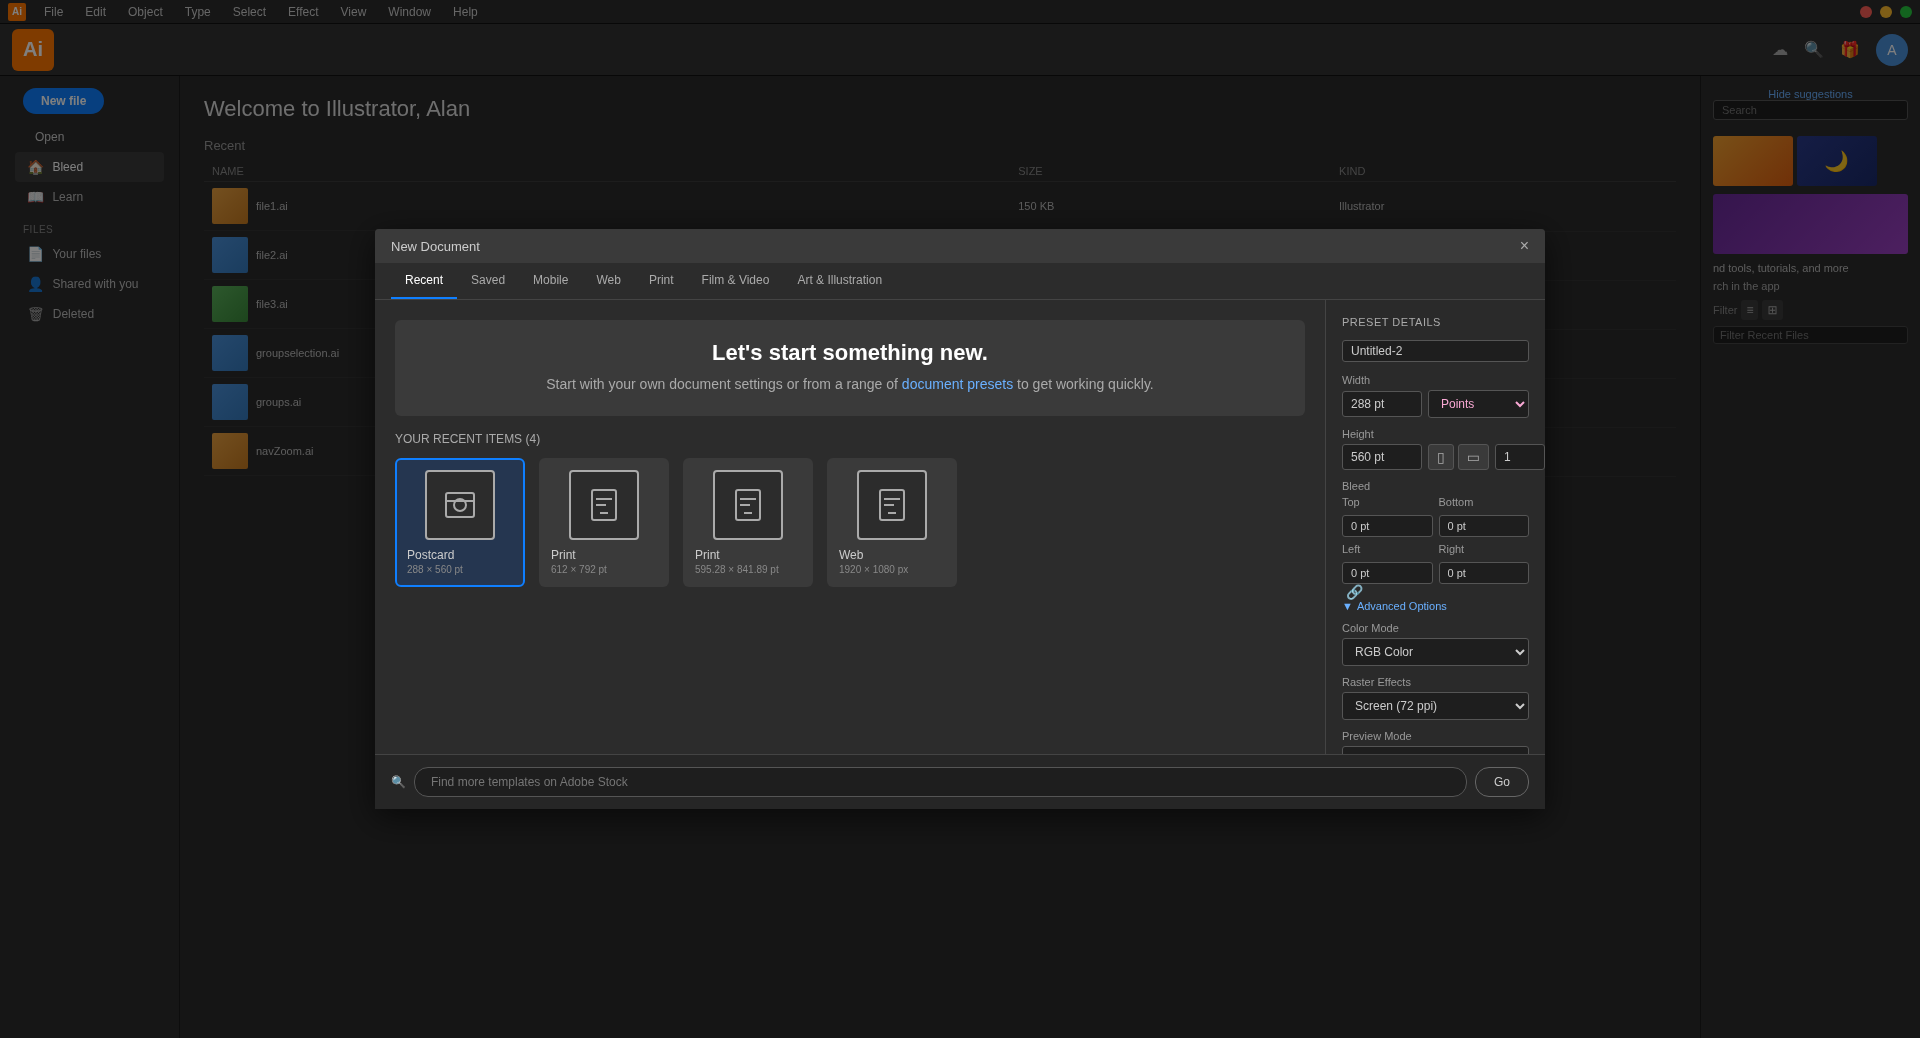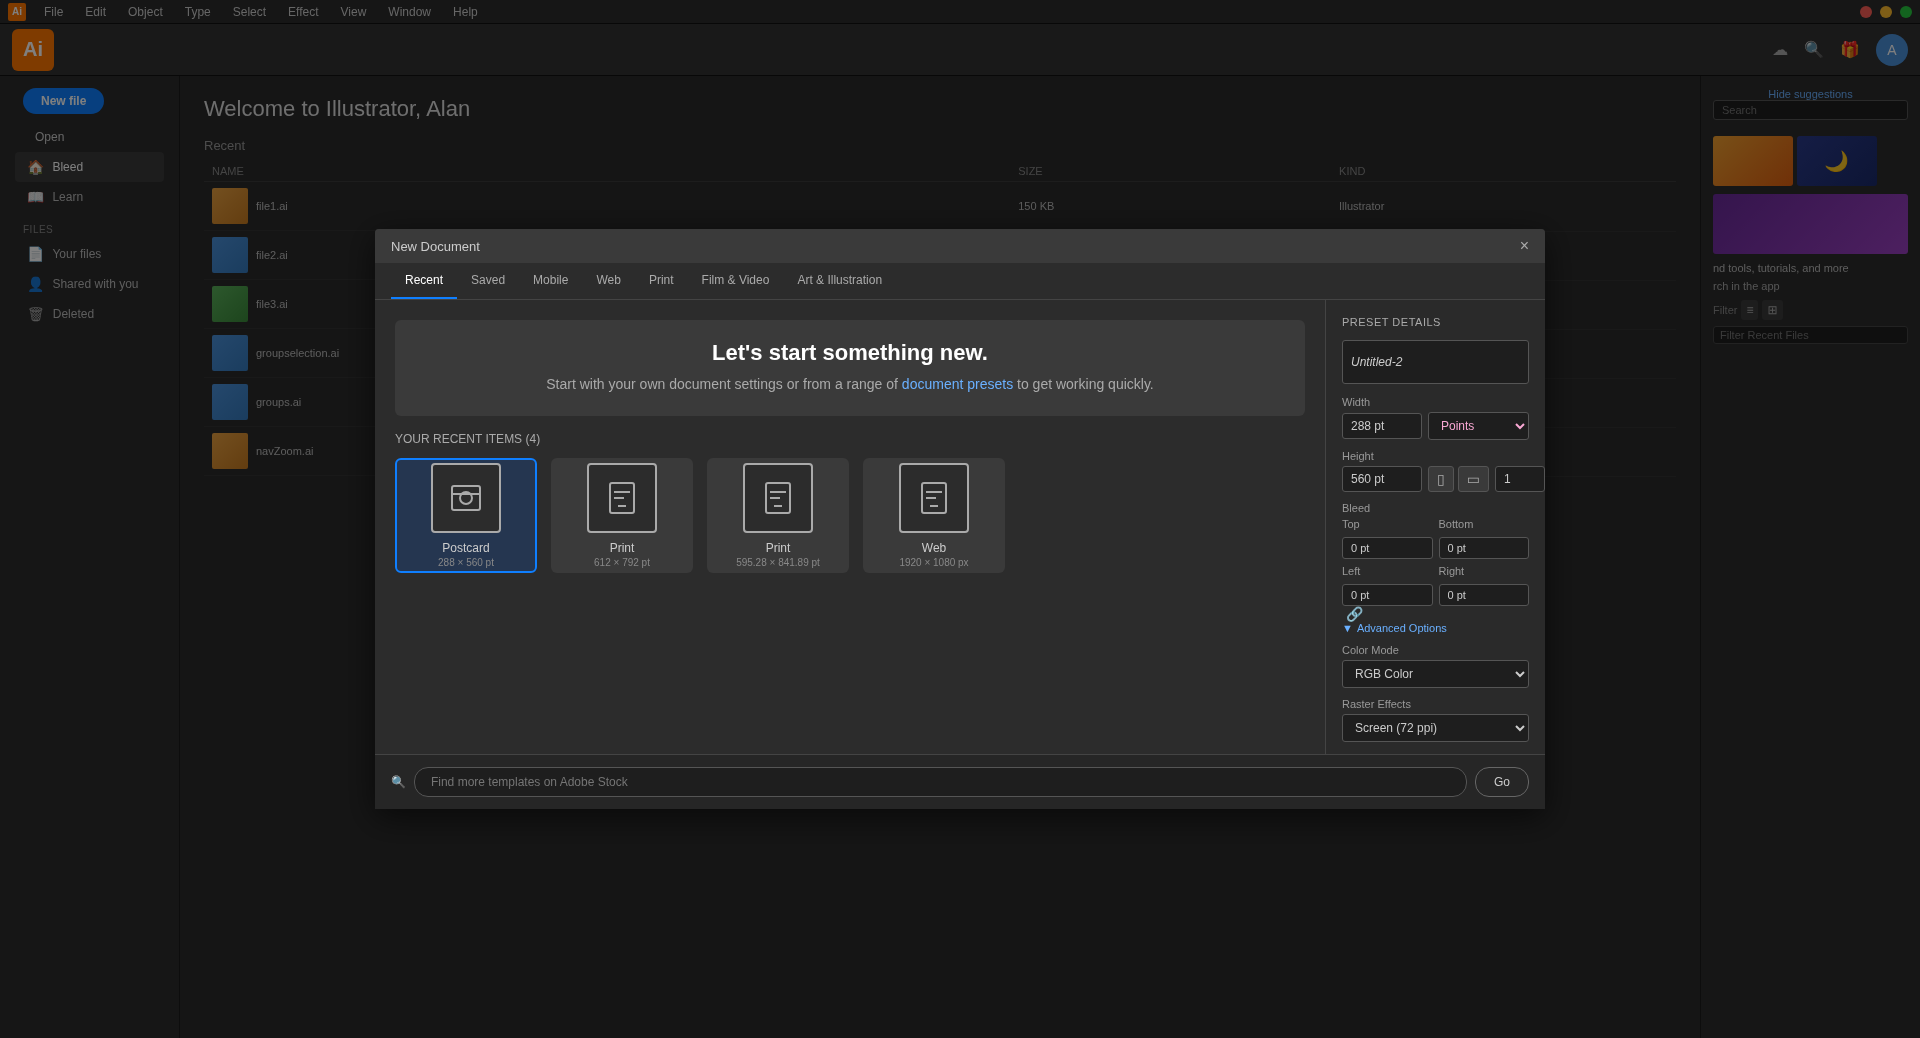--- a/index.html
+++ b/index.html
@@ -68,34 +68,34 @@
     .modal-tab { padding: 10px 14px; font-size: 12px; color: #aaa; cursor: pointer; border-bottom: 2px solid transparent; }
     .modal-tab.active { color: white; border-bottom: 2px solid #0f7fff; }
     .modal-body { display: flex; flex: 1; overflow: hidden; }
     .modal-main { flex: 1; padding: 20px; overflow-y: auto; }
     .modal-preset { background: #3a3a3a; border-radius: 6px; padding: 20px; text-align: center; margin-bottom: 16px; }
     .modal-preset h2 { color: white; font-size: 22px; margin-bottom: 10px; }
     .modal-preset p { color: #aaa; font-size: 14px; margin-bottom: 4px; }
     .modal-preset a { color: #6ab0ff; text-decoration: none; }
     .recent-items-label { color: #aaa; font-size: 12px; margin-bottom: 12px; }
     .preset-grid { display: flex; gap: 14px; flex-wrap: wrap; }
-    .preset-card { width: 142px; border: 2px solid transparent; border-radius: 6px; padding: 3px; cursor: pointer; text-align: center; background: #3a3a3a; }
+    .preset-card { width: 130px; border: 2px solid transparent; border-radius: 6px; padding: 10px; cursor: pointer; background: #3a3a3a; }
     .preset-card.selected { border-color: #0f7fff; background: #253650; }
     .preset-icon { width: 70px; height: 70px; border: 2px solid #aaa; border-radius: 4px; margin: 0 auto 8px; display: flex; align-items: center; justify-content: center; background: #2c2c2c; }
     .preset-icon svg { width: 40px; height: 40px; stroke: #aaa; fill: none; }
     .preset-name { color: #ccc; font-size: 12px; margin-bottom: 2px; }
     .preset-size { color: #888; font-size: 10px; }
     .modal-search-bar { display: flex; align-items: center; gap: 8px; padding: 12px 16px; background: #262626; border-top: 1px solid #444; }
     .modal-search-input { flex: 1; background: #1e1e1e; border: 1px solid #555; border-radius: 14px; padding: 7px 16px; color: #aaa; font-size: 12px; }
     .btn-go { background: transparent; border: 1px solid #666; border-radius: 14px; color: #ccc; padding: 7px 18px; font-size: 12px; cursor: pointer; }
 
     
     .preset-details { width: 220px; background: #2a2a2a; border-left: 1px solid #444; padding: 16px; overflow-y: auto; }
     .preset-details-title { color: #aaa; font-size: 11px; text-transform: uppercase; letter-spacing: 0.5px; margin-bottom: 12px; }
-    .preset-name-input { background: #1e1e1e; border: 1px solid #555; border-radius: 3px; padding: 14px 8px; color: #ccc; font-size: 12px; width: 100%; margin-bottom: 12px; font-style: italic; }
+    .preset-name-input { background: #1e1e1e; border: 1px solid #555; border-radius: 3px; padding: 3px 8px; color: #ccc; font-size: 12px; width: 100%; margin-bottom: 12px; }
     .detail-label { color: #999; font-size: 11px; margin-bottom: 4px; }
     .detail-row { display: flex; gap: 6px; margin-bottom: 10px; align-items: center; }
     .detail-input { background: #1e1e1e; border: 1px solid #555; border-radius: 3px; padding: 5px 8px; color: #ccc; font-size: 12px; width: 80px; }
     .detail-select { background: #1e1e1e; border: 1px solid #555; border-radius: 3px; padding: 5px 8px; color: #f9a8d4; font-size: 12px; flex: 1; }
     .orientation-btns { display: flex; gap: 4px; }
     .orient-btn { background: #3a3a3a; border: 1px solid #555; border-radius: 3px; padding: 4px 8px; color: #aaa; cursor: pointer; font-size: 14px; }
     .artboard-input { background: #1e1e1e; border: 1px solid #555; border-radius: 3px; padding: 5px 8px; color: #ccc; font-size: 12px; width: 50px; }
     .bleed-grid { display: grid; grid-template-columns: 1fr 1fr; gap: 6px; }
     .bleed-field { display: flex; flex-direction: column; gap: 3px; }
     .bleed-input { background: #1e1e1e; border: 1px solid #555; border-radius: 3px; padding: 4px 8px; color: #ccc; font-size: 11px; width: 100%; }

